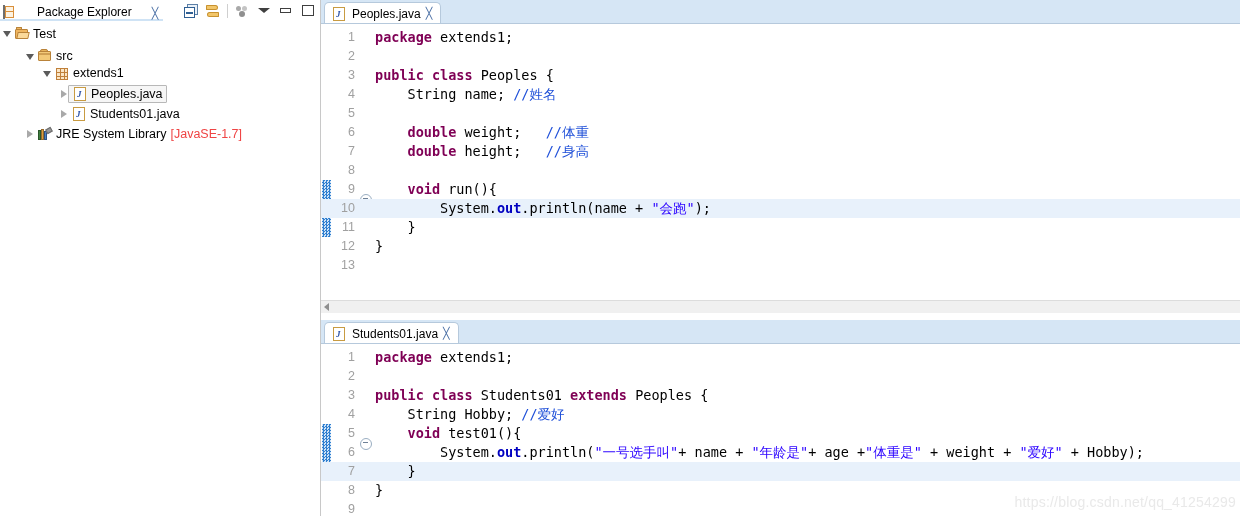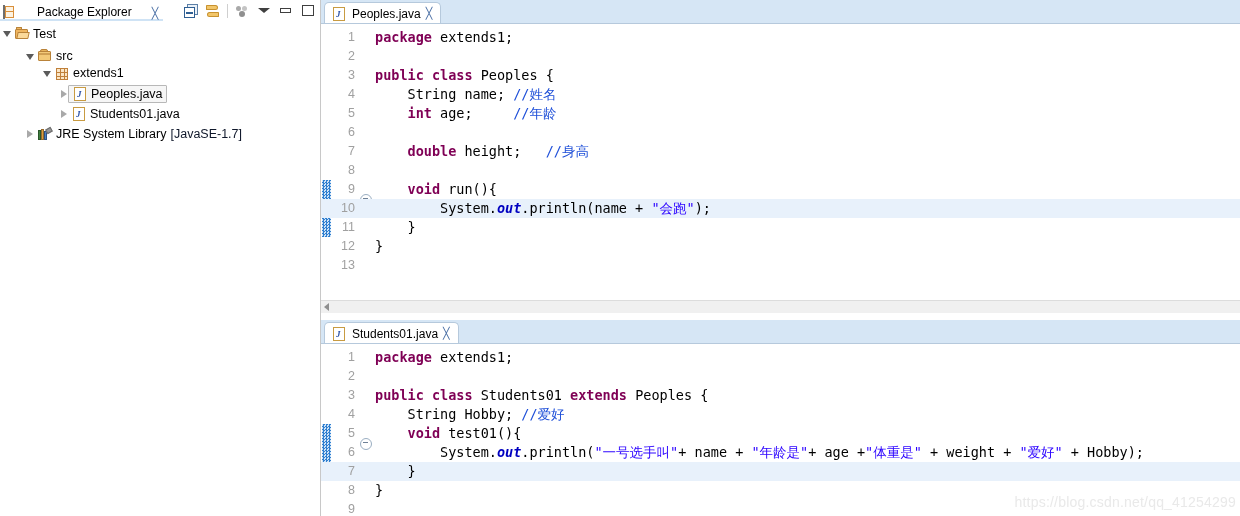--- a/index.html
+++ b/index.html
@@ -75,21 +75,21 @@
   
   #tree { position: absolute; left:0; top:21px; right:0; bottom:0; background:#fff; padding-top: 3px; }
   .row { display:flex; align-items:center; height:20px; font-size:12.5px; color:#000; white-space:nowrap; }
   .arrow { width:14px; height:14px; position:relative; flex:0 0 14px; }
   .arrow.exp::before { content:""; position:absolute; left:3px; top:4px; width:0;height:0;
      border-left:4px solid transparent; border-right:4px solid transparent; border-top:6px solid #5b5b5b; }
   .arrow.col::before { content:""; position:absolute; left:4px; top:3px; width:0;height:0;
      border-top:4px solid transparent; border-bottom:4px solid transparent; border-left:6px solid #a9a9a9; }
   .tico { width:16px; height:16px; position:relative; flex:0 0 16px; margin-right:3px; }
   .lbl { font-size:12.5px; color:#000; }
-  .lbl-dim { color:#0f172a; margin-left:4px; }
+  .lbl-dim { color:#ef4444; margin-left:4px; }
   .sel-box { border:1px solid #b8b8b8; background:#f6f6f6; padding:0 3px; margin-left:-3px; border-radius:1px; }
 
   
   .ic-proj .p1 { position:absolute; left:1px; top:3px; width:13px; height:10px; background:#f0b660; border:1px solid #b9833a; border-radius:1px; }
   .ic-proj .p2 { position:absolute; left:2px; top:1px; width:6px; height:3px; background:#f0b660; border:1px solid #b9833a; border-bottom:none; border-radius:1px 1px 0 0;}
   .ic-proj .p3 { position:absolute; left:3px; top:6px; width:12px; height:7px; background:#fbd99a; border:1px solid #b9833a; transform: skewX(-12deg); border-radius:0 0 1px 1px;}
   
   .ic-src .s1 { position:absolute; left:1px; top:3px; width:13px; height:10px; background:#f3c978; border:1px solid #b9833a; border-radius:1px;}
   .ic-src .s2 { position:absolute; left:3px; top:1px; width:8px; height:4px; background:#e8b35c; border:1px solid #b9833a; border-radius:2px 2px 0 0;}
   .ic-src .s3 { position:absolute; left:2px; top:5px; width:11px; height:2px; background:#b9833a; opacity:.6;}
@@ -150,21 +150,21 @@
   }
   .fold.minus::after {
     content:""; position:absolute; left:3.5px; top:8.5px; width:5px; height:1px; background:#6f8197;
   }
   .ctext { padding-left:2px; white-space:pre; }
 
   .kw  { color:#7f0055; font-weight:bold; }
   .str { color:#2a00ff; }
   .cmt { color:#1d4ed8; }
   .fld { color:#000000; }
-  .sfld{ color:#0000c0; font-weight:bold; font-style:italic; }
+  .sfld{ color:#0000c0; font-weight:bold; }
   .pln { color:#000000; }
 
   .hscroll {
     position:absolute; left:0; right:0; bottom:1px; height:13px;
     background:#f0f0f0; border-top:1px solid #dcdcdc;
   }
   .hscroll .thumb { position:absolute; left:18px; top:1px; width:96%; height:11px; background:#f0f0f0; }
   .hscroll .lbtn { position:absolute; left:3px; top:2px; width:0;height:0;
      border-top:4px solid transparent; border-bottom:4px solid transparent; border-right:5px solid #8f8f8f; }
 
@@ -302,22 +302,22 @@
           </div>
           <div class="tabstrip-underline"></div>
         </div>
         <div class="code-area">
           <div class="changebar" style="top: 156px; height: 57px;"></div>
           <div style="position: absolute; left: 0px; right: 0px; top: 4px;">
             <div class="codeline"><span class="lnum">1</span><span class="fold"></span><span class="ctext"><span class="kw">package</span><span class="pln"> extends1;</span></span></div>
             <div class="codeline"><span class="lnum">2</span><span class="fold"></span><span class="ctext"></span></div>
             <div class="codeline"><span class="lnum">3</span><span class="fold"></span><span class="ctext"><span class="kw">public class</span><span class="pln"> Peoples {</span></span></div>
             <div class="codeline"><span class="lnum">4</span><span class="fold"></span><span class="ctext"><span class="pln">    String </span><span class="fld">name</span><span class="pln">; </span><span class="cmt">//姓名</span></span></div>
-            <div class="codeline"><span class="lnum">5</span><span class="fold"></span><span class="ctext"><span class="pln">    </span><span class="kw">int</span><span class="pln"> </span><span class="fld">age</span><span class="pln">;     </span><span class="cmt">//年龄</span></span></div>
-            <div class="codeline"><span class="lnum">6</span><span class="fold"></span></div>
+            <div class="codeline"><span class="lnum">5</span><span class="fold"></span></div>
+            <div class="codeline"><span class="lnum">6</span><span class="fold"></span><span class="ctext"><span class="pln">    </span><span class="kw">double</span><span class="pln"> </span><span class="fld">weight</span><span class="pln">;   </span><span class="cmt">//体重</span></span></div>
             <div class="codeline"><span class="lnum">7</span><span class="fold"></span><span class="ctext"><span class="pln">    </span><span class="kw">double</span><span class="pln"> </span><span class="fld">height</span><span class="pln">;   </span><span class="cmt">//身高</span></span></div>
             <div class="codeline"><span class="lnum">8</span><span class="fold"></span><span class="ctext"></span></div>
             <div class="codeline"><span class="lnum">9</span><span class="fold minus"></span><span class="ctext"><span class="pln">    </span><span class="kw">void</span><span class="pln"> run(){</span></span></div>
             <div class="codeline hl"><span class="lnum">10</span><span class="fold"></span><span class="ctext"><span class="pln">        System.</span><span class="sfld">out</span><span class="pln">.println(</span><span class="fld">name</span><span class="pln"> + </span><span class="str">"会跑"</span><span class="pln">);</span></span></div>
             <div class="codeline"><span class="lnum">11</span><span class="fold"></span><span class="ctext"><span class="pln">    }</span></span></div>
             <div class="codeline"><span class="lnum">12</span><span class="fold"></span><span class="ctext"><span class="pln">}</span></span></div>
             <div class="codeline"><span class="lnum">13</span><span class="fold"></span><span class="ctext"></span></div>
           </div>
           <div class="hscroll">
             <i class="lbtn"></i>

